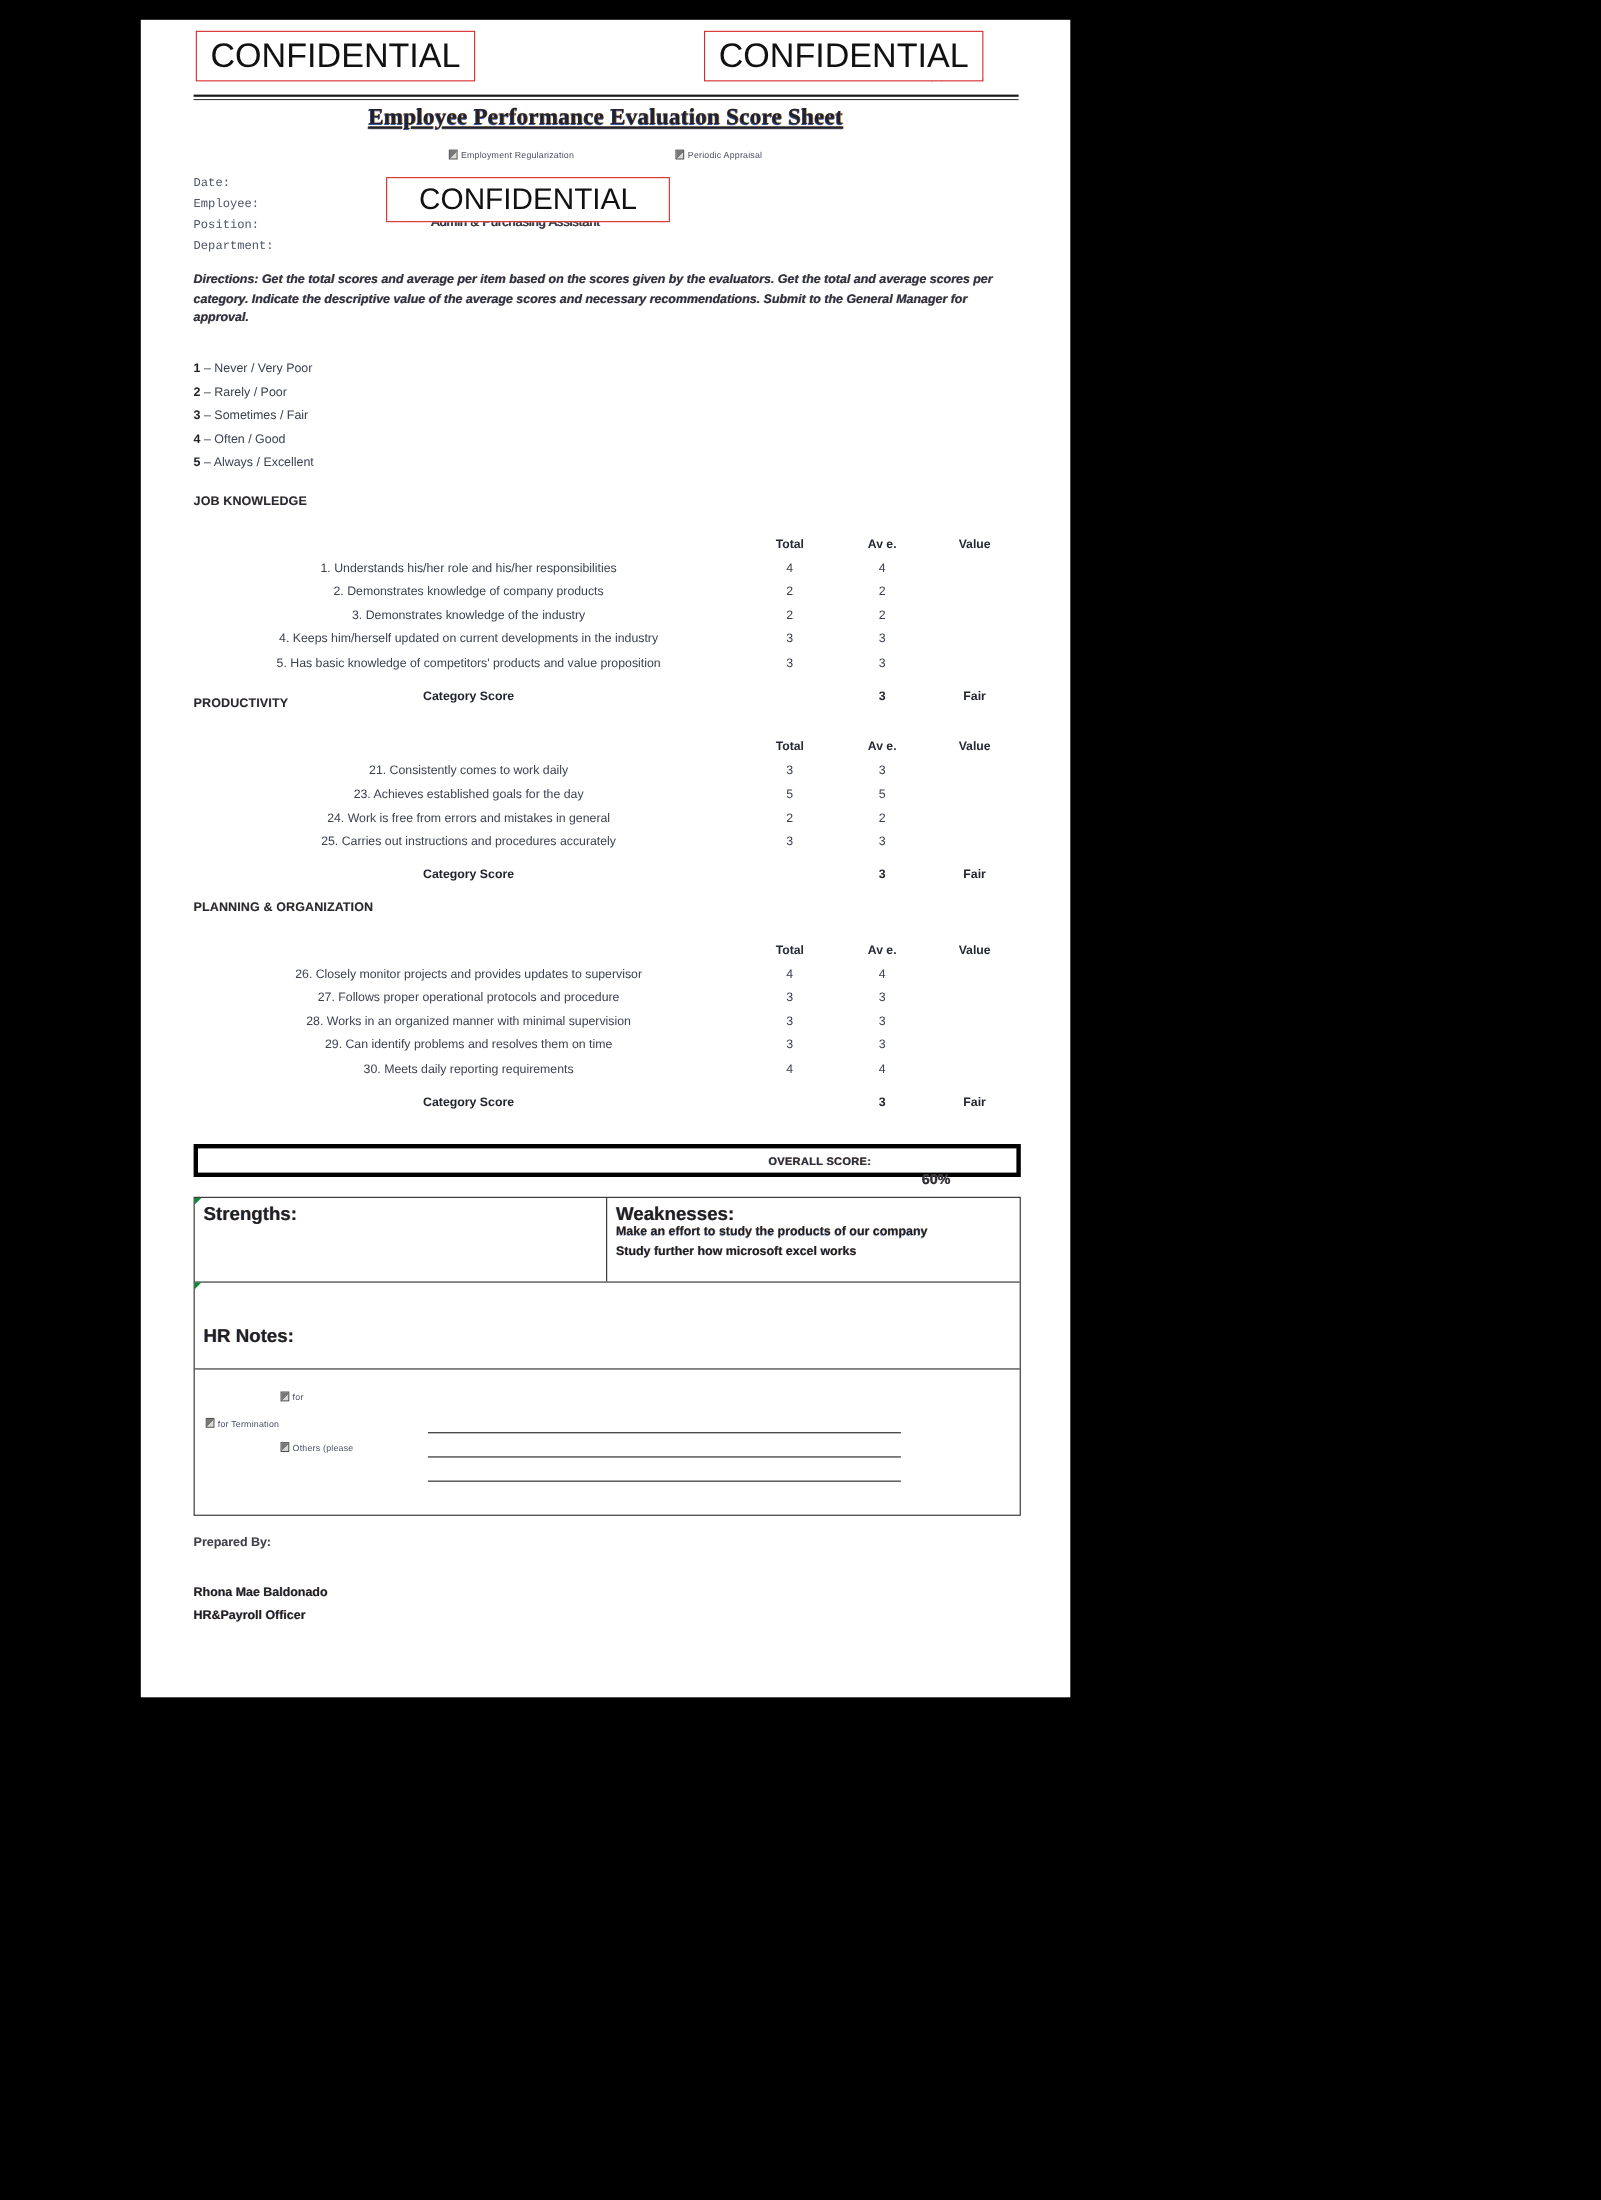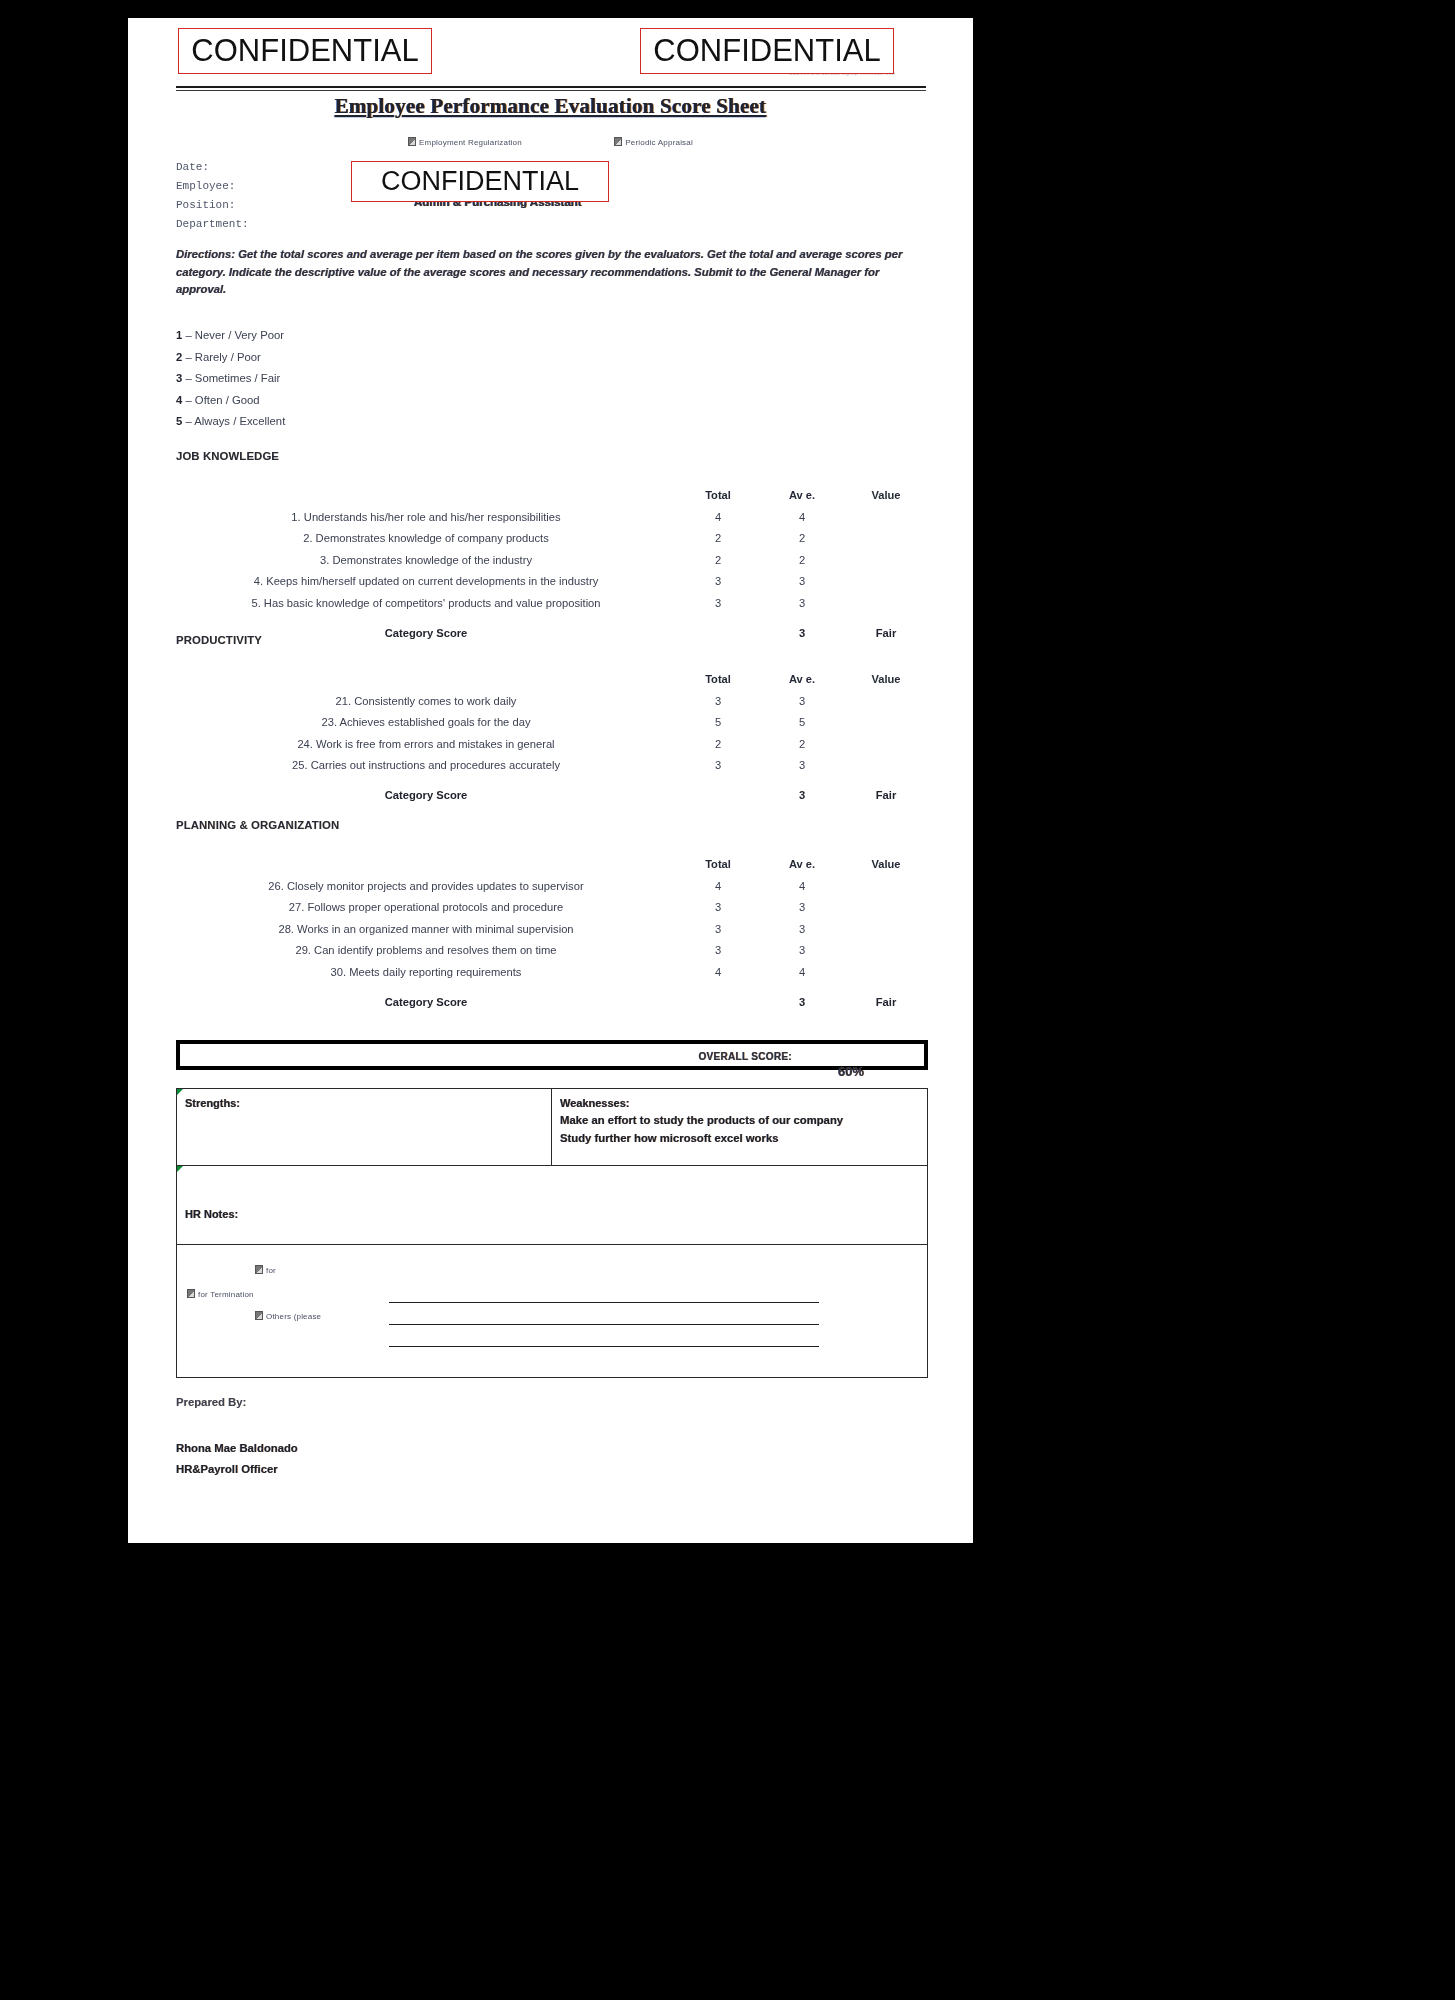--- a/index.html
+++ b/index.html
@@ -57,22 +57,22 @@
   .cbox{
     display:inline-block; width:6px;height:7px;
     border:1px solid #555;
     background:linear-gradient(135deg,#777 0 55%,#d8d8d8 55% 100%);
     vertical-align:-1px; margin-right:3px;
   }
   
   .meta{position:absolute; left:48px; top:140px; font-size:11px; color:#4f566b; line-height:19px;}
   .meta div{height:19px;font-family:Liberation Mono, monospace;}
   .position-val{
-    position:absolute; left:286px; top:178px;
-    font-size:11.5px; font-weight:bold; color:#2b2f3d;
+    position:absolute; left:264px; top:178px;
+    font-size:11.5px; font-weight:normal; color:#2b2f3d;
     text-shadow:.5px 0 #a8713a,-.4px .2px #2f5fae;
   }
   
   .directions{
     position:absolute; left:48px; top:228px; width:752px;
     font-size:11.3px; font-style:italic; font-weight:bold;
     color:#2e3140; line-height:17.5px;
     text-shadow:.4px 0 rgba(170,110,50,.55), -.35px .2px rgba(45,85,165,.5);
   }
   .scale{
@@ -115,21 +115,21 @@
   .grid{
     position:absolute; left:48px; width:752px;
     border:1px solid #2a2a2a; box-sizing:border-box;
   }
   .row{display:flex; border-bottom:1px solid #2a2a2a;}
   .row:last-child{border-bottom:none;}
   .cellL{width:375px; border-right:1px solid #2a2a2a; box-sizing:border-box; padding:6px 8px; position:relative;}
   .cellR{flex:1; box-sizing:border-box; padding:6px 8px;}
   .cellFull{width:100%; box-sizing:border-box; padding:6px 8px; position:relative;}
   .lbl{
-    font-size:11px; font-weight:bold; color:#1e2028;
+    font-size:17px; font-weight:bold; color:#1e2028;
     text-shadow:.4px 0 rgba(170,105,40,.6), -.35px .2px rgba(40,80,160,.5);
     line-height:17px;
   }
   .bodytxt{
     font-size:11.3px; font-weight:bold; color:#1e2028; line-height:17.5px;
     text-shadow:.4px 0 rgba(170,105,40,.55), -.35px .2px rgba(40,80,160,.45);
   }
   .cmt-flag{
     position:absolute; left:0; top:0;
     width:0;height:0;border-left:6px solid #0a8a34;border-bottom:6px solid transparent;

